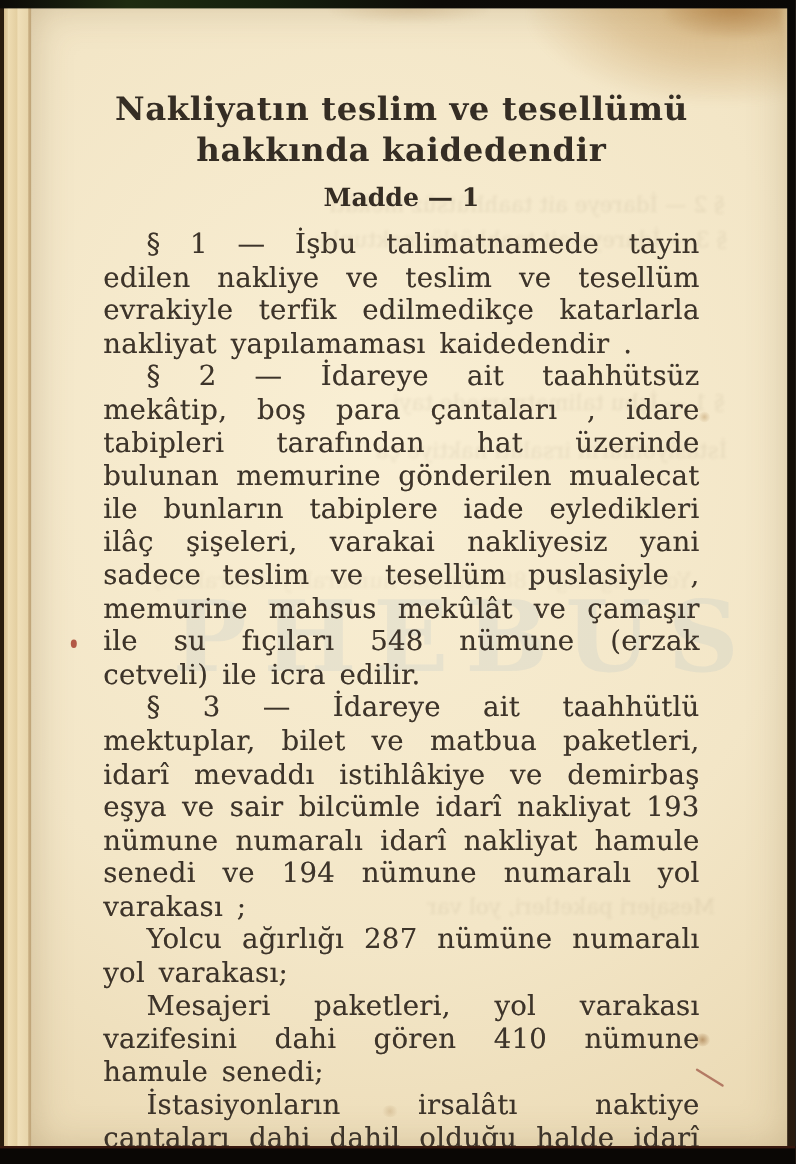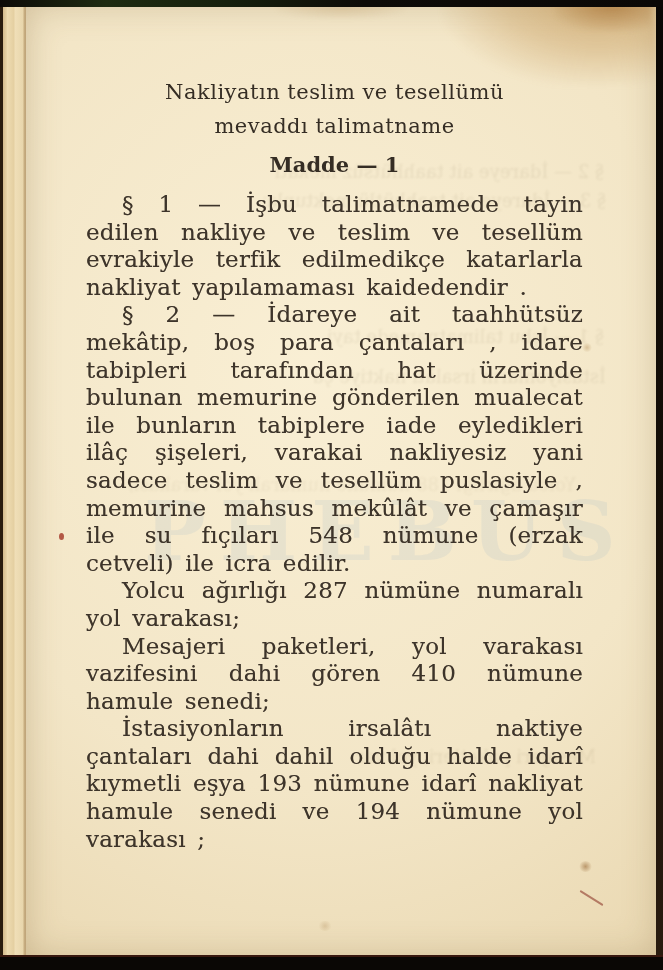--- a/index.html
+++ b/index.html
@@ -110,22 +110,22 @@
   .g5 { top: 466px; left: 62px;  width: 488px; opacity: 0.7; }
   .g6 { top: 738px; left: 330px; width: 240px; }
 
   
   .content {
     position: absolute; left: 60px; top: 70px; width: 497px;
     color: #3d342a;
   }
   .title-line {
     text-align: center;
-    font-weight: 400;
-    font-size: 21px;
+    font-weight: 700;
+    font-size: 27px;
     line-height: 34px;
     letter-spacing: 0.5px;
     color: #352d24;
   }
   .madde {
     text-align: center;
     font-weight: 700;
     font-size: 21px;
     line-height: 26px;
     margin-top: 9px;
@@ -166,25 +166,26 @@
       <div class="ghost g3">§ 1 — İşbu talimatnamede tayin edilen nakliye ve teslim ve tesellüm evrakiyle terfik edilmedikçe katarlarla nakliyat yapılamaması kaidedendir .</div>
       <div class="ghost g4">İstasiyonların irsalâtı naktiye çantaları dahi dahil olduğu halde idarî kıymetli eşya 193 nümune idarî nakliyat hamule senedi ve 194 nümune yol varakası ;</div>
       <div class="ghost g5">Yolcu ağırlığı 188 nümüne numaralı yol varakası;</div>
       <div class="ghost g6">Mesajeri paketleri, yol varakası vazifesini dahi gören 236 nümune hamule senedi;</div>
     </div>
 
     <div class="watermark">PHEBUS</div>
 
     <div class="content">
       <div class="title-line">Nakliyatın teslim ve tesellümü</div>
-      <div class="title-line">mevaddı talimatname</div>
+      <div class="title-line">hakkında kaidedendir</div>
       <div class="madde">Madde — 1</div>
       <div class="body-text">
         <p>§ 1 — İşbu talimatnamede tayin edilen nakliye ve teslim ve tesellüm evrakiyle terfik edilmedikçe katarlarla nakliyat yapılamaması kaidedendir .</p>
         <p>§ 2 — İdareye ait taahhütsüz mekâtip, boş para çantaları , idare tabipleri tarafından hat üzerinde bulunan memurine gönderilen mualecat ile bunların tabiplere iade eyledikleri ilâç şişeleri, varakai nakliyesiz yani sadece teslim ve tesellüm puslasiyle , memurine mahsus mekûlât ve çamaşır ile su fıçıları 548 nümune (erzak cetveli) ile icra edilir.</p>
+        <p>§ 3 — İdareye ait taahhütlü mektuplar, bilet ve matbua paketleri, idarî mevaddı istihlâkiye ve demirbaş eşya ve sair bilcümle idarî nakliyat 193 nümune numaralı idarî nakliyat hamule senedi ve 194 nümune numaralı yol varakası ;</p>
         <p>Yolcu ağırlığı 287 nümüne numaralı yol varakası;</p>
         <p>Mesajeri paketleri, yol varakası vazifesini dahi gören 410 nümune hamule senedi;</p>
         <p>İstasiyonların irsalâtı naktiye çantaları dahi dahil olduğu halde idarî kıymetli eşya 193 nümune idarî nakliyat hamule senedi ve 194 nümune yol varakası ;</p>
       </div>
     </div>
   </div>
 
   <div class="edge-top"></div>
   <div class="edge-right"></div>
   <div class="edge-bottom"></div>

